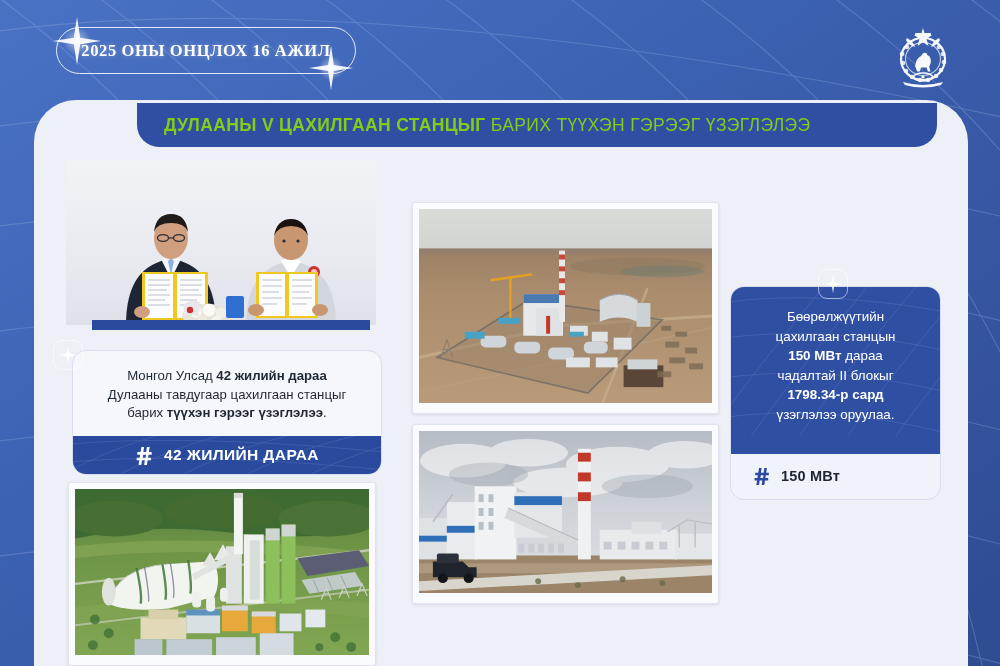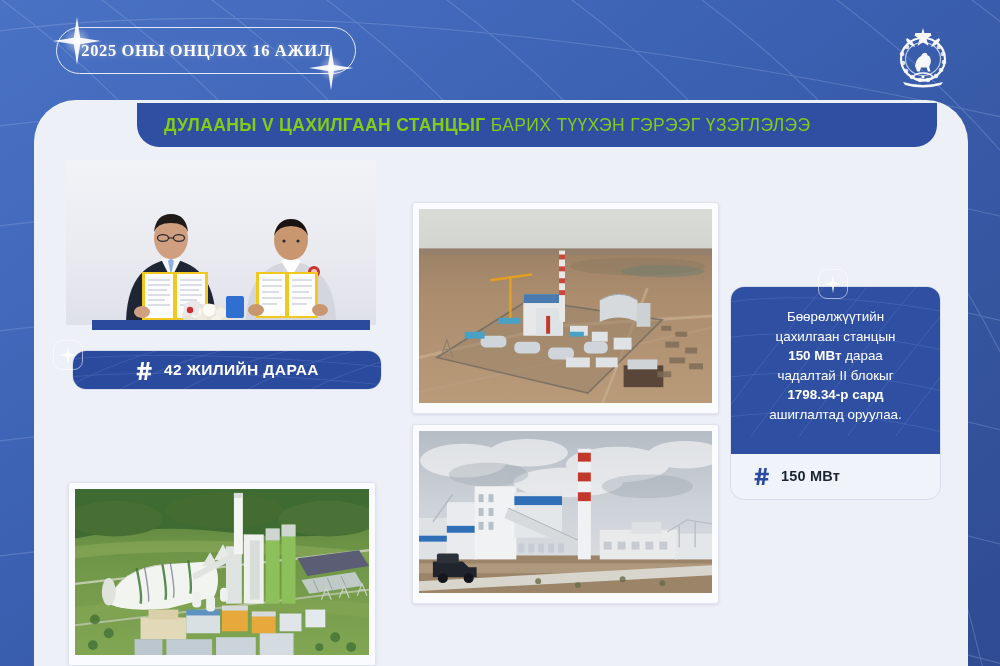--- a/index.html
+++ b/index.html
@@ -684,20 +684,25 @@
   </div>
 
   <div class="star-badge badge-left">
     <svg width="20" height="20" viewBox="0 0 24 24">
       <path d="M12 1 L13.4 10.6 L23 12 L13.4 13.4 L12 23 L10.6 13.4 L1 12 L10.6 10.6 Z" fill="#ffffff"></path>
       <circle cx="12" cy="12" r="3.4" fill="#ffffff" opacity=".85"></circle>
     </svg>
   </div>
 
   <div class="card-left">
+    <div class="card-left-body">
+      <span>Монгол Улсад </span><b>42 жилийн дараа</b><br>
+      <span>Дулааны тавдугаар цахилгаан станцыг</span><br>
+      <span>барих </span><b>түүхэн гэрээг үзэглэлээ</b><span>.</span>
+    </div>
     <div class="card-left-foot">
       <svg class="card-grid" viewBox="0 0 310 40" preserveAspectRatio="none">
         <g fill="none" stroke="#8fa8dd" stroke-width=".9">
           <path d="M-20 44 C 40 10 90 -4 150 -16"></path>
           <path d="M30 48 C 90 14 140 0 200 -12"></path>
           <path d="M90 50 C 150 16 200 2 260 -10"></path>
           <path d="M150 52 C 210 18 260 4 320 -8"></path>
           <path d="M210 54 C 270 20 320 6 380 -6"></path>
           <path d="M-20 10 C 60 0 200 4 330 18"></path>
           <path d="M-20 28 C 60 18 200 22 330 36"></path>
@@ -733,21 +738,21 @@
           <path d="M-30 96 C 40 80 150 86 240 112"></path>
           <path d="M-30 136 C 40 120 150 126 240 154"></path>
         </g>
       </svg>
       <div class="rt-inner">
         <span>Бөөрөлжүүтийн</span><br>
         <span>цахилгаан станцын</span><br>
         <b>150 МВт</b><span> дараа</span><br>
         <span>чадалтай II блокыг</span><br>
         <b>1798.34-р сард</b><br>
-        <span>ашиглалтад оруулаа.</span>
+        <span>үзэглэлээ оруулаа.</span>
       </div>
     </div>
     <div class="card-right-foot">
       <div class="stat-row">
         <svg class="hash-ico" width="19" height="19" viewBox="0 0 24 24">
           <path d="M7.6 2.4 h3.3 l-0.9 6.1 h3.4 l0.9 -6.1 h3.3 l-0.9 6.1 h3.3 v3.1 h-3.8 l-0.6 3.6 h3.6 v3.1 h-4.1 l-0.9 6.1 h-3.3 l0.9 -6.1 h-3.4 l-0.9 6.1 h-3.3 l0.9 -6.1 h-3.1 v-3.1 h3.6 l0.6 -3.6 h-3.4 v-3.1 h3.9 z M9.9 11.6 l-0.6 3.6 h3.4 l0.6 -3.6 z" fill="#2a4a9e"></path>
         </svg>
         <span class="stat-text">150 МВт</span>
       </div>
     </div>

